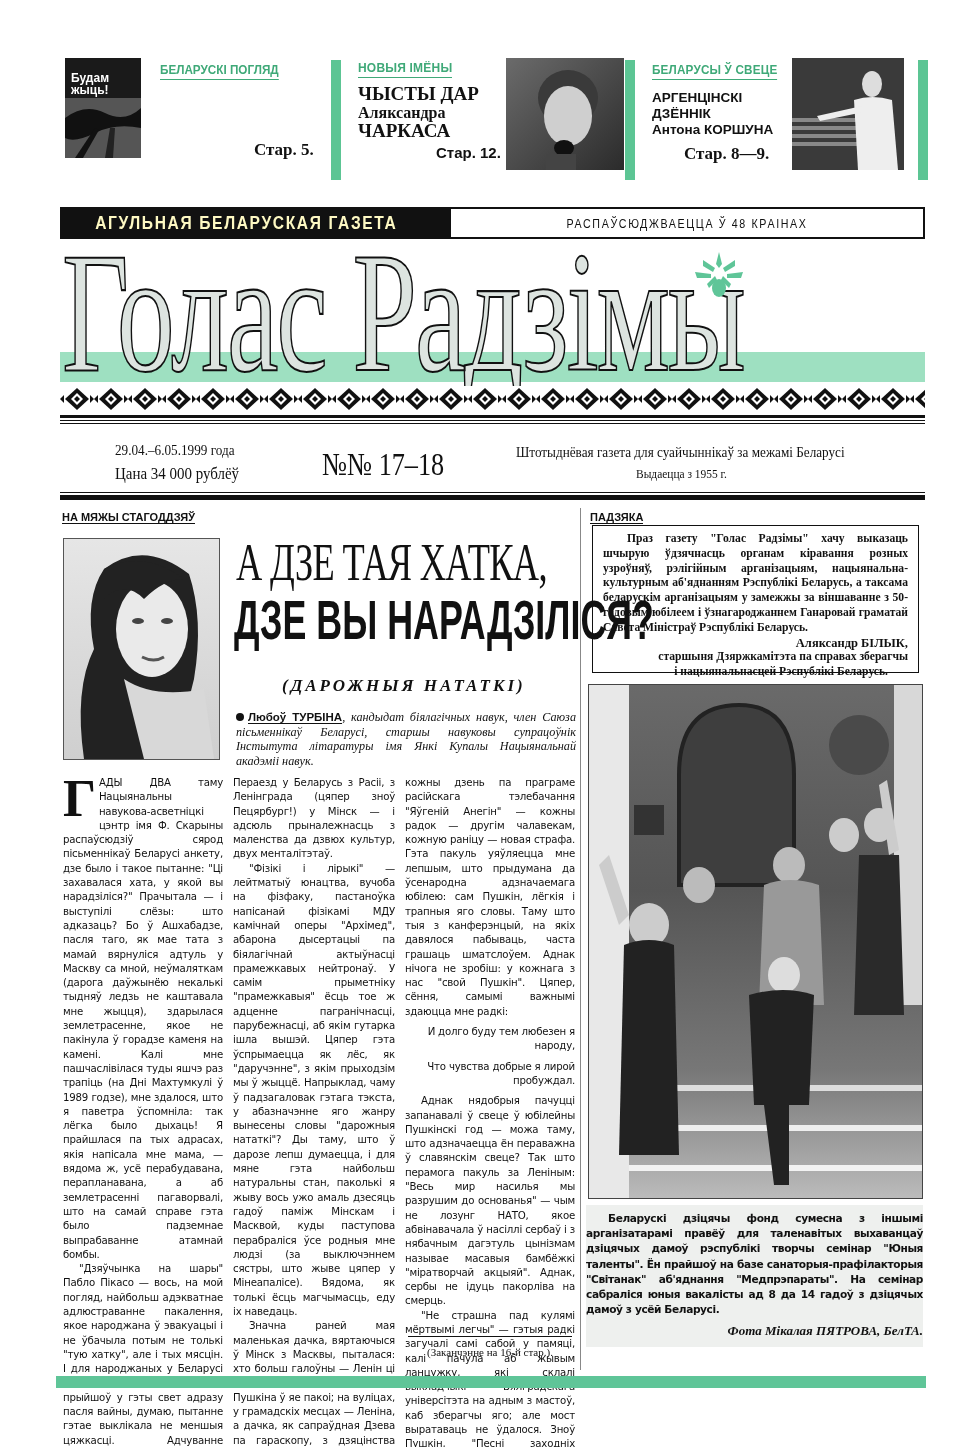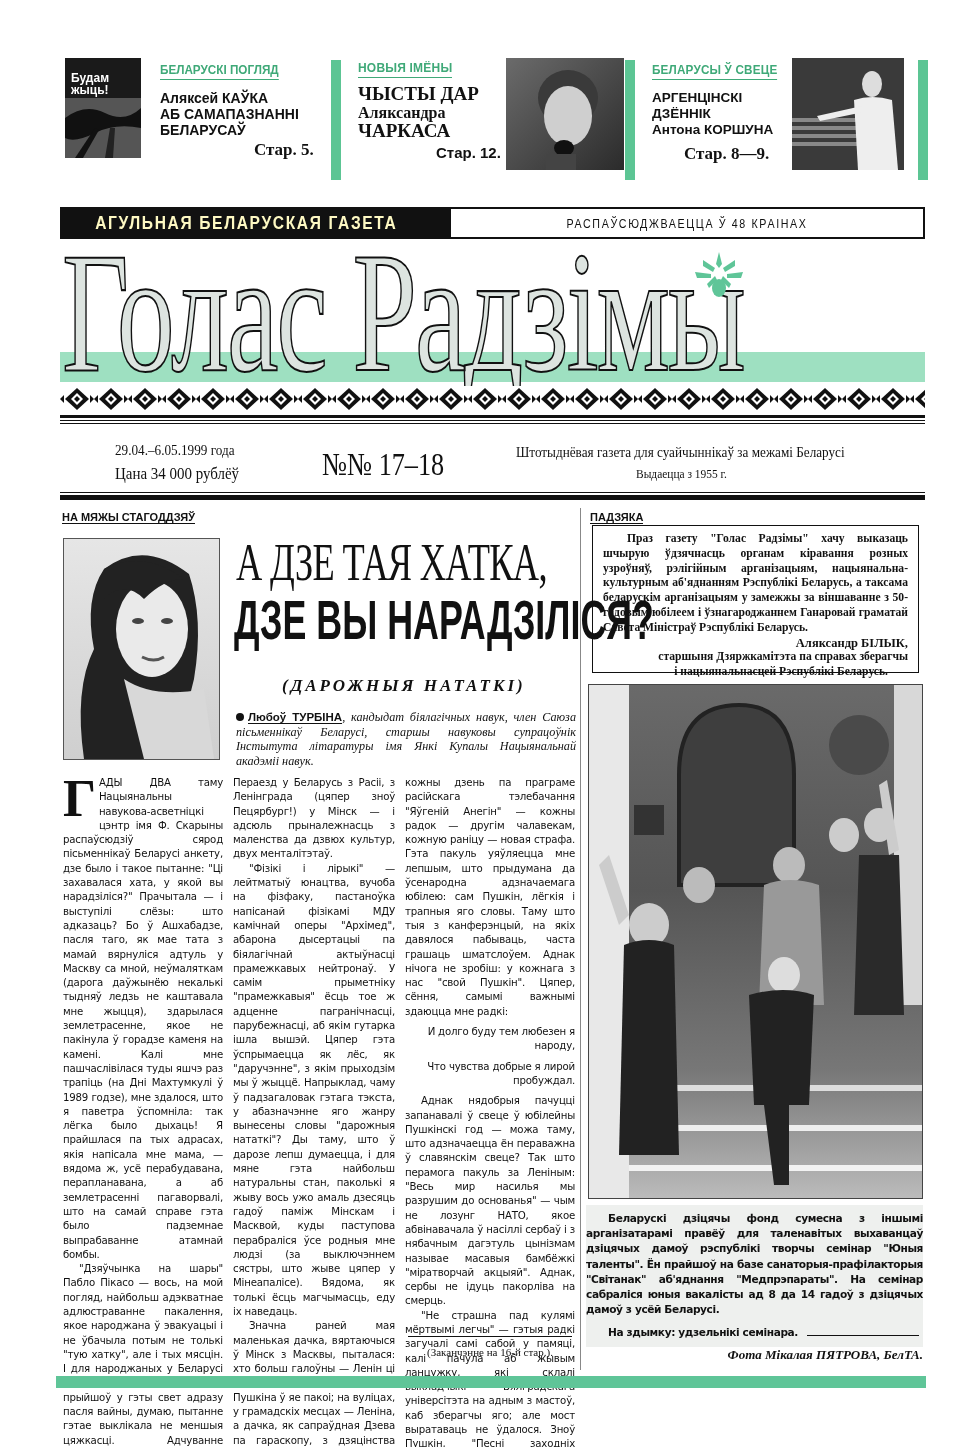--- a/index.html
+++ b/index.html
@@ -75,25 +75,20 @@
     </div>
     <svg width="76" height="60" style="position:absolute; left:0; top:40px;">
       <rect x="0" y="0" width="76" height="60" fill="#555"></rect>
       <path d="M0 20 Q20 5 40 15 T76 10 L76 30 Q50 25 30 35 T0 40Z" fill="#111"></path>
       <path d="M10 60 L30 30 L34 32 L18 60Z" fill="#111"></path>
       <path d="M40 60 L45 30 L50 30 L48 60Z" fill="#222"></path>
     </svg>
   </div>
   <div style="position:absolute; left:98px; top:10px;">
     <div class="rubric" style="font-size:13px; letter-spacing:0;">БЕЛАРУСКІ ПОГЛЯД</div>
-    <div class="headline" style="margin-top:10px;">
-      <div>Аляксей КАЎКА</div>
-      <div>АБ САМАПАЗНАННІ</div>
-      <div>БЕЛАРУСАЎ</div>
-    </div>
   </div>
   <div class="page-ref" style="left:192px; top:90px;">Стар. 5.</div>
 </div>
 <div class="green-bar-v" style="left:331px; top:60px; height:120px;"></div>
 
 <div class="teaser" style="left:356px; width:270px;">
   <div style="position:absolute; left:2px; top:8px;">
     <div class="rubric" style="transform:none; font-size:12px;">НОВЫЯ ІМЁНЫ</div>
     <div class="serif-head">
       <div style="font-size:19px; line-height:20px;">ЧЫСТЫ ДАР</div>
@@ -267,20 +262,16 @@
       <path d="M160 310 Q195 300 225 310 L220 420 L165 420Z"></path>
       <path d="M175 420 L185 500 L200 500 L200 420Z"></path>
       <path d="M10 180 L30 240 L40 230 L20 170Z" fill="#ccc"></path>
       <path d="M290 100 L300 170 L310 165 L298 95Z" fill="#ccc"></path>
     </g>
   </svg>
 </div>
 
 <div class="caption-box">
   <p class="main">Беларускі дзіцячы фонд сумесна з іншымі арганізатарамі правёў для таленавітых выхаванцаў дзіцячых дамоў рэспублікі творчы семінар "Юныя таленты". Ён прайшоў на базе санаторыя-прафілакторыя "Світанак" аб'яднання "Медпрэпараты". На семінар сабраліся юныя вакалісты ад 8 да 14 гадоў з дзіцячых дамоў з усёй Беларусі.</p>
-  <div class="on-photo">
-    <span>На здымку: удзельнікі семінара.</span>
-    <span style="display:inline-block; width:112px; border-bottom:1px solid #111; margin-left:6px;"></span>
-  </div>
   <div class="credit">Фота Мікалая ПЯТРОВА, БелТА.</div>
 </div>
 
 <div class="footer-bar"></div>
 
 </body></html>

